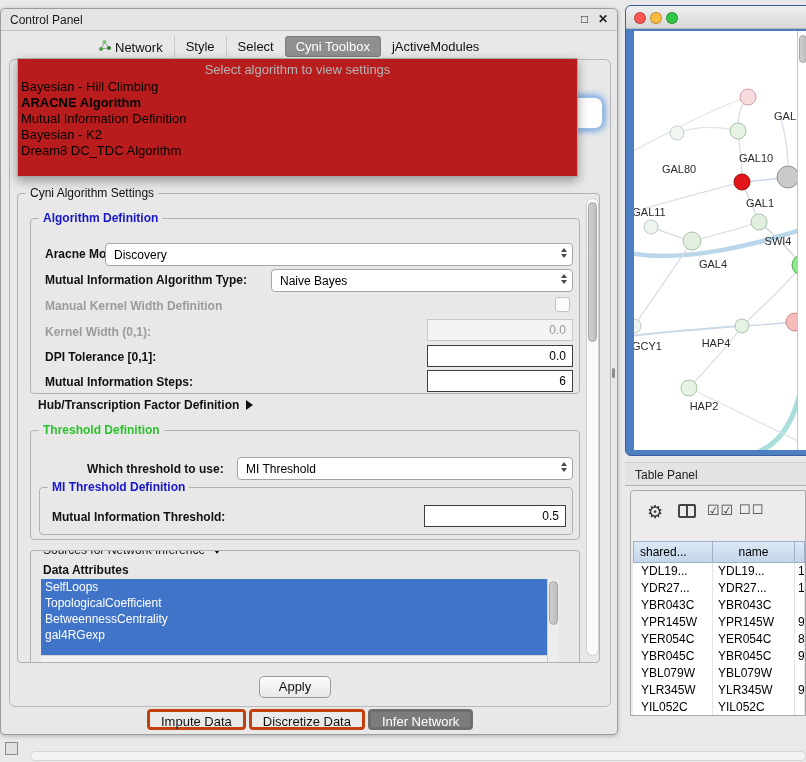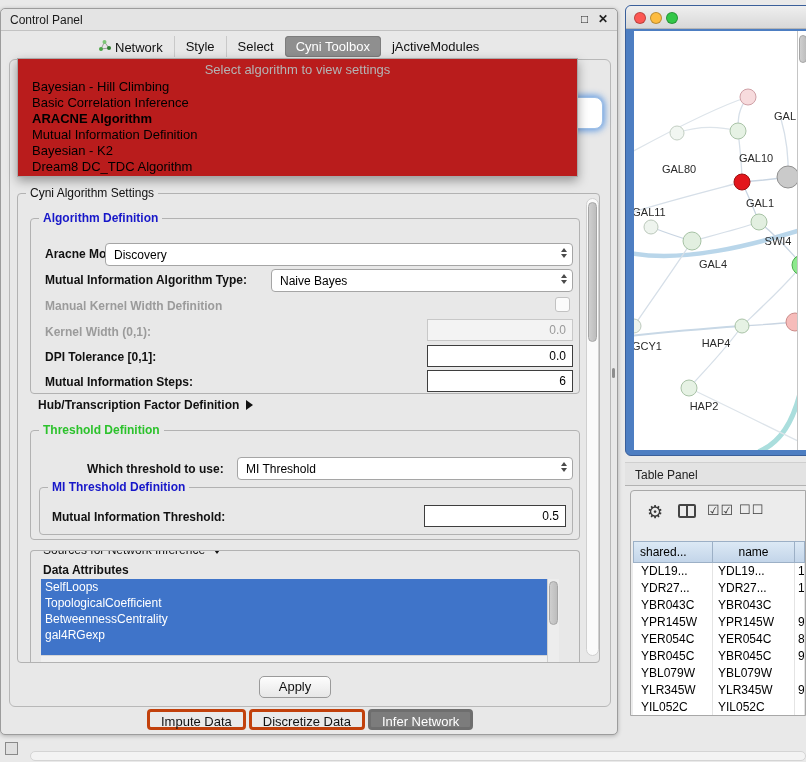--- a/index.html
+++ b/index.html
@@ -13,21 +13,21 @@
   .winicon{position:absolute;top:3px;font-size:12px;color:#222;font-weight:bold;cursor:default}
   
   .tabbar{display:flex;align-items:flex-start}
   .tab{font-size:13px;color:#111;padding:3px 11px;white-space:nowrap;display:flex;align-items:center;gap:4px}
   .tab + .tab{border-left:1px solid #c9c9c9}
   .tab.active{background:#8f8f8f;color:#fff;border-radius:4px;border-left:none;box-shadow:inset 0 0 0 1px #7d7d7d}
   .tab.after-active{border-left:none}
   
   .ddpanel{background:#b91c1c;border:1px solid #a8a8a8;box-shadow:0 4px 10px rgba(0,0,0,.35);z-index:40;padding-top:2px}
   .dd-placeholder{text-align:center;color:#b4b4b4;font-size:13px;height:18px;line-height:18px}
-  .dd-item{font-size:13px;height:16px;line-height:16px;padding-left:14px;color:#000}
+  .dd-item{font-size:13px;height:16px;line-height:16px;padding-left:3px;color:#000}
   .dd-item.bold{font-weight:bold}
   
   .glow{background:#fff;border:1px solid #9ec0e8;border-radius:8px;box-shadow:0 0 6px 2px rgba(86,148,226,.85);z-index:5}
   .content-frame{border:1px solid #b8b8b8;border-radius:6px}
   
   .grp{position:absolute;border:1px solid #b2b2b2;border-radius:4px}
   .gtitle{position:absolute;top:-8px;left:8px;background:#e8e8e8;padding:0 4px;font-size:12px;color:#111;white-space:nowrap}
   .gtitle.blue{color:#1717c9;font-weight:bold}
   .gtitle.green{color:#2cc22c;font-weight:bold}
   .lbl{position:absolute;font-size:12px;font-weight:bold;color:#111;white-space:nowrap}
@@ -117,21 +117,20 @@
     <div class="tab active">Cyni Toolbox</div>
     <div class="tab after-active">jActiveModules</div>
   </div>
 
   <div class="glow abs" style="left:559px;top:88px;width:43px;height:32px"></div>
 
   <div class="ddpanel abs" style="left:16px;top:49px;width:561px;height:119px">
     <div class="dd-placeholder">Select algorithm to view settings</div>
     <div>
         <div class="dd-item">Bayesian - Hill Climbing</div>
-        <div class="dd-item">Basic Correlation Inference</div>
         <div class="dd-item bold">ARACNE Algorithm</div>
         <div class="dd-item">Mutual Information Definition</div>
         <div class="dd-item">Bayesian - K2</div>
         <div class="dd-item">Dream8 DC_TDC Algorithm</div>
       </div>
   </div>
 
   <div class="grp" style="left:16px;top:184px;width:583px;height:470px">
     <span class="gtitle">Cyni Algorithm Settings</span>
 

